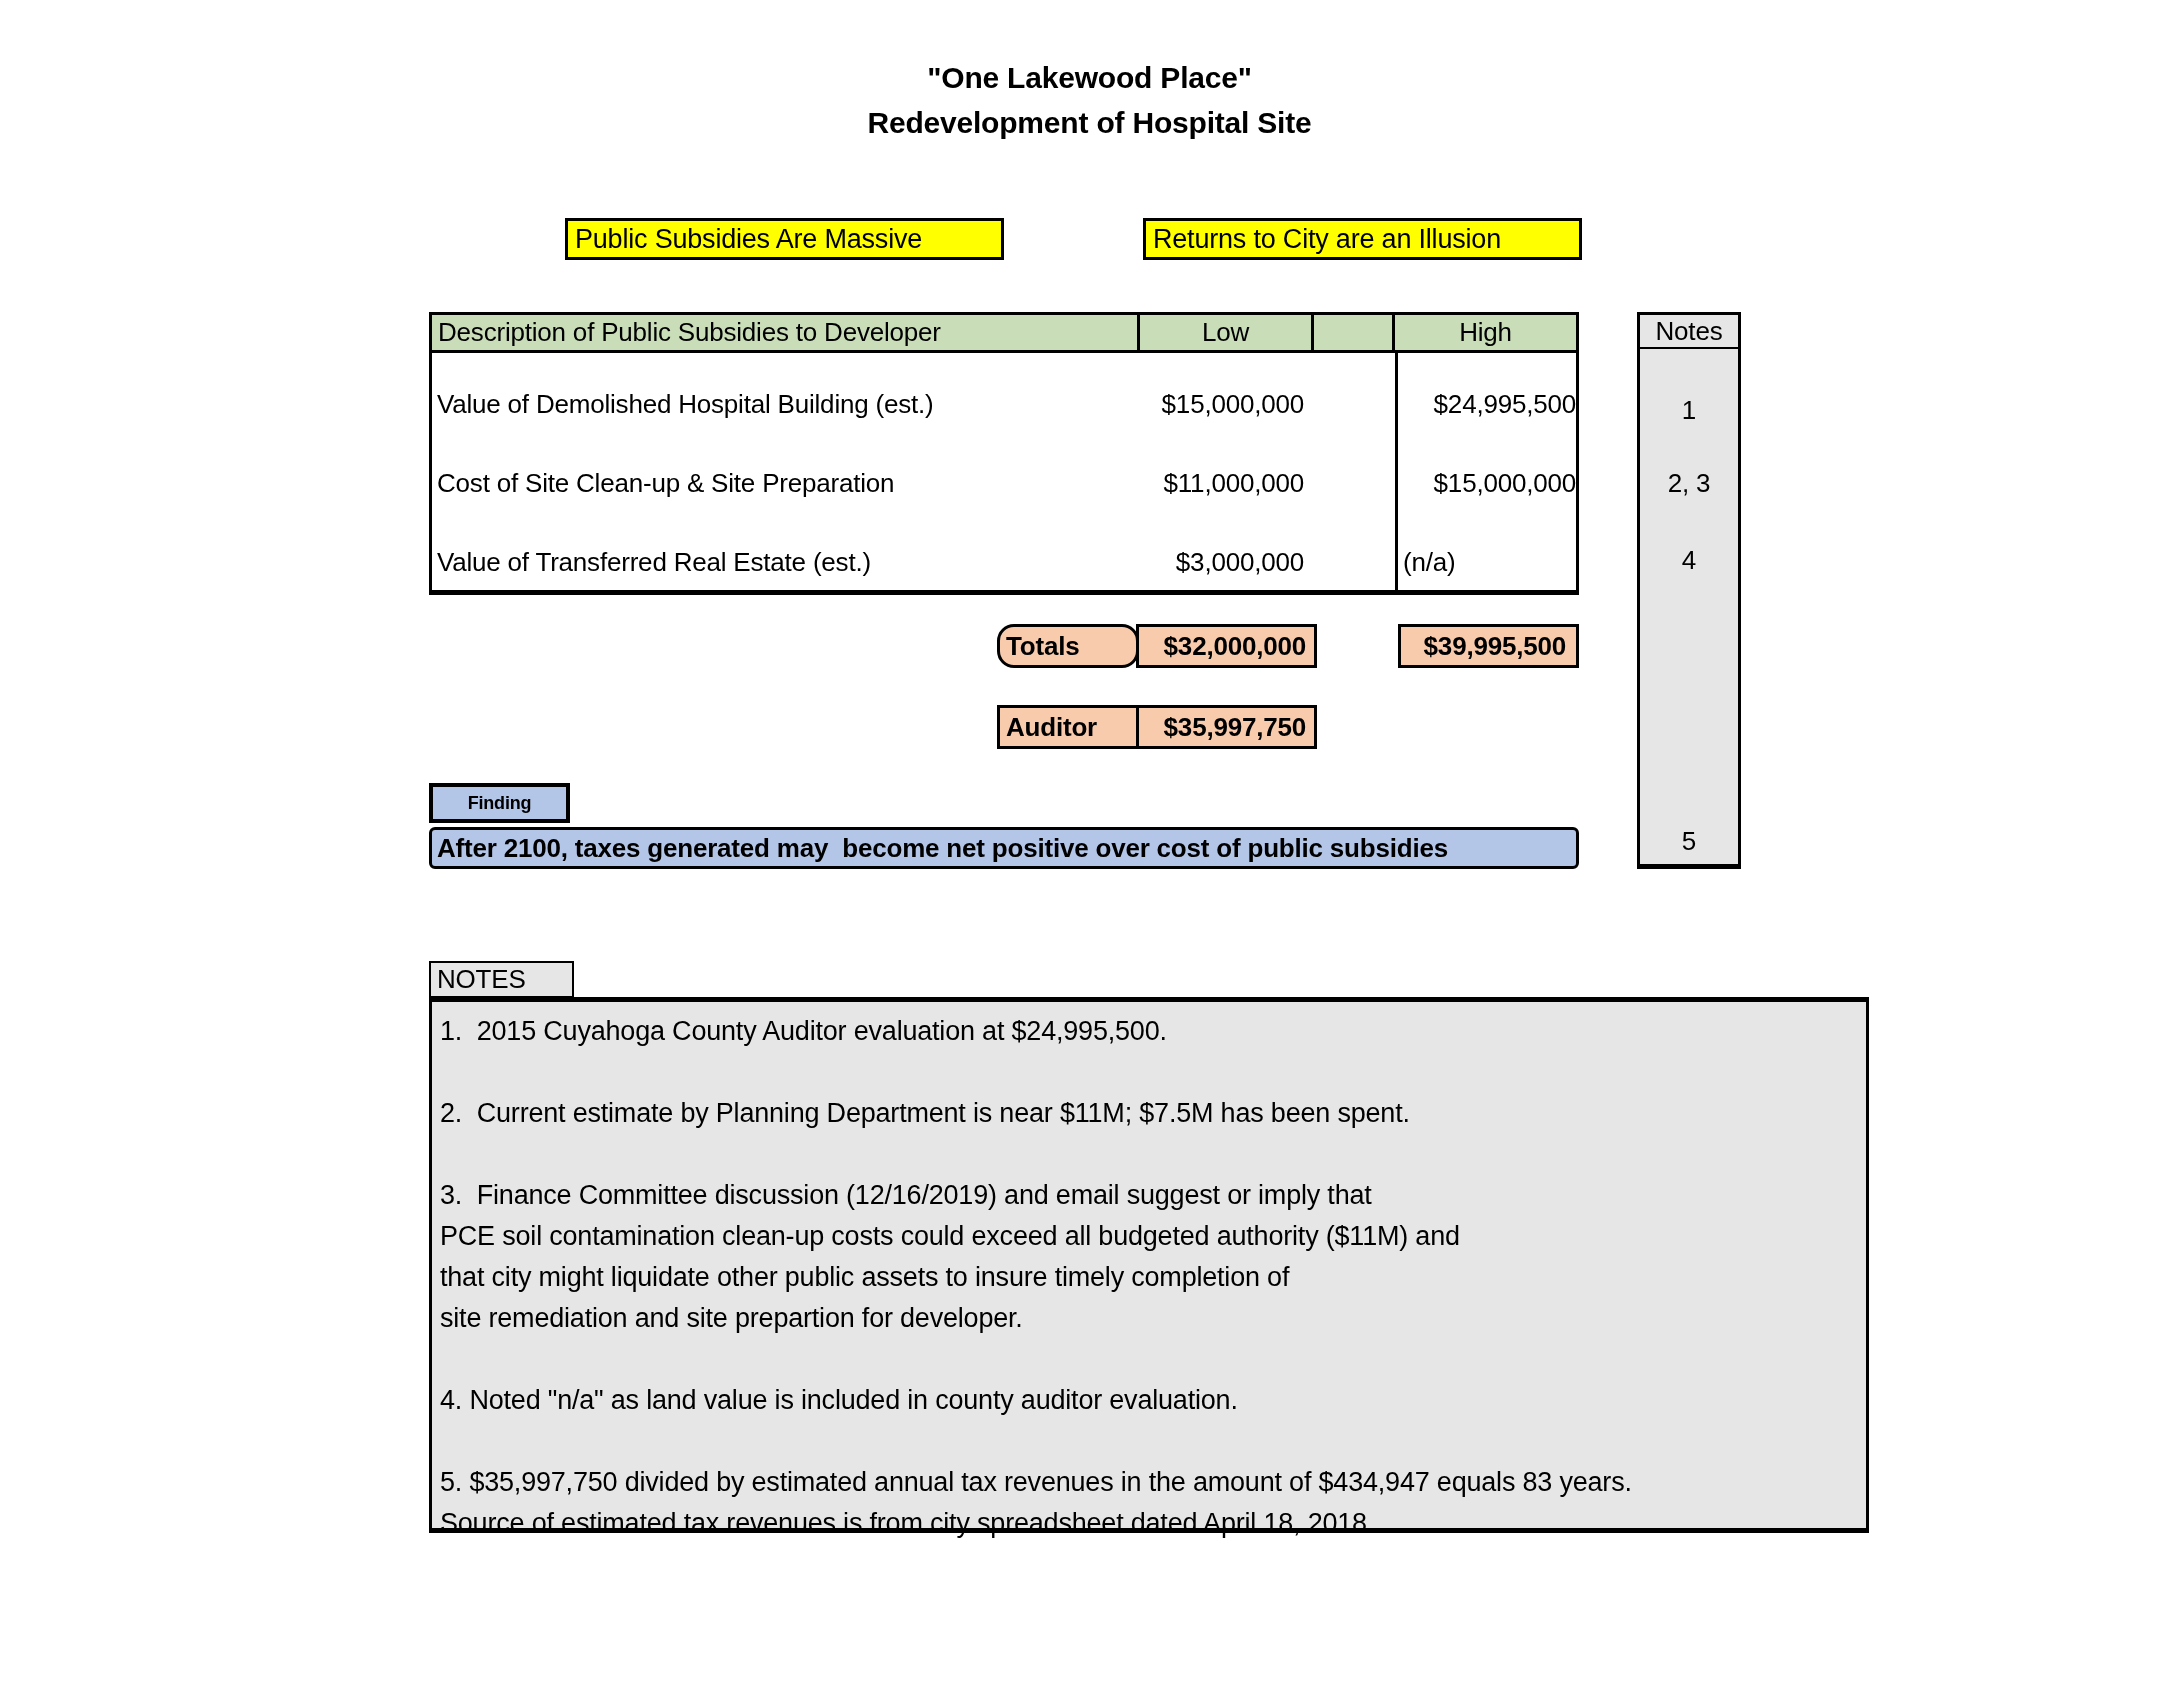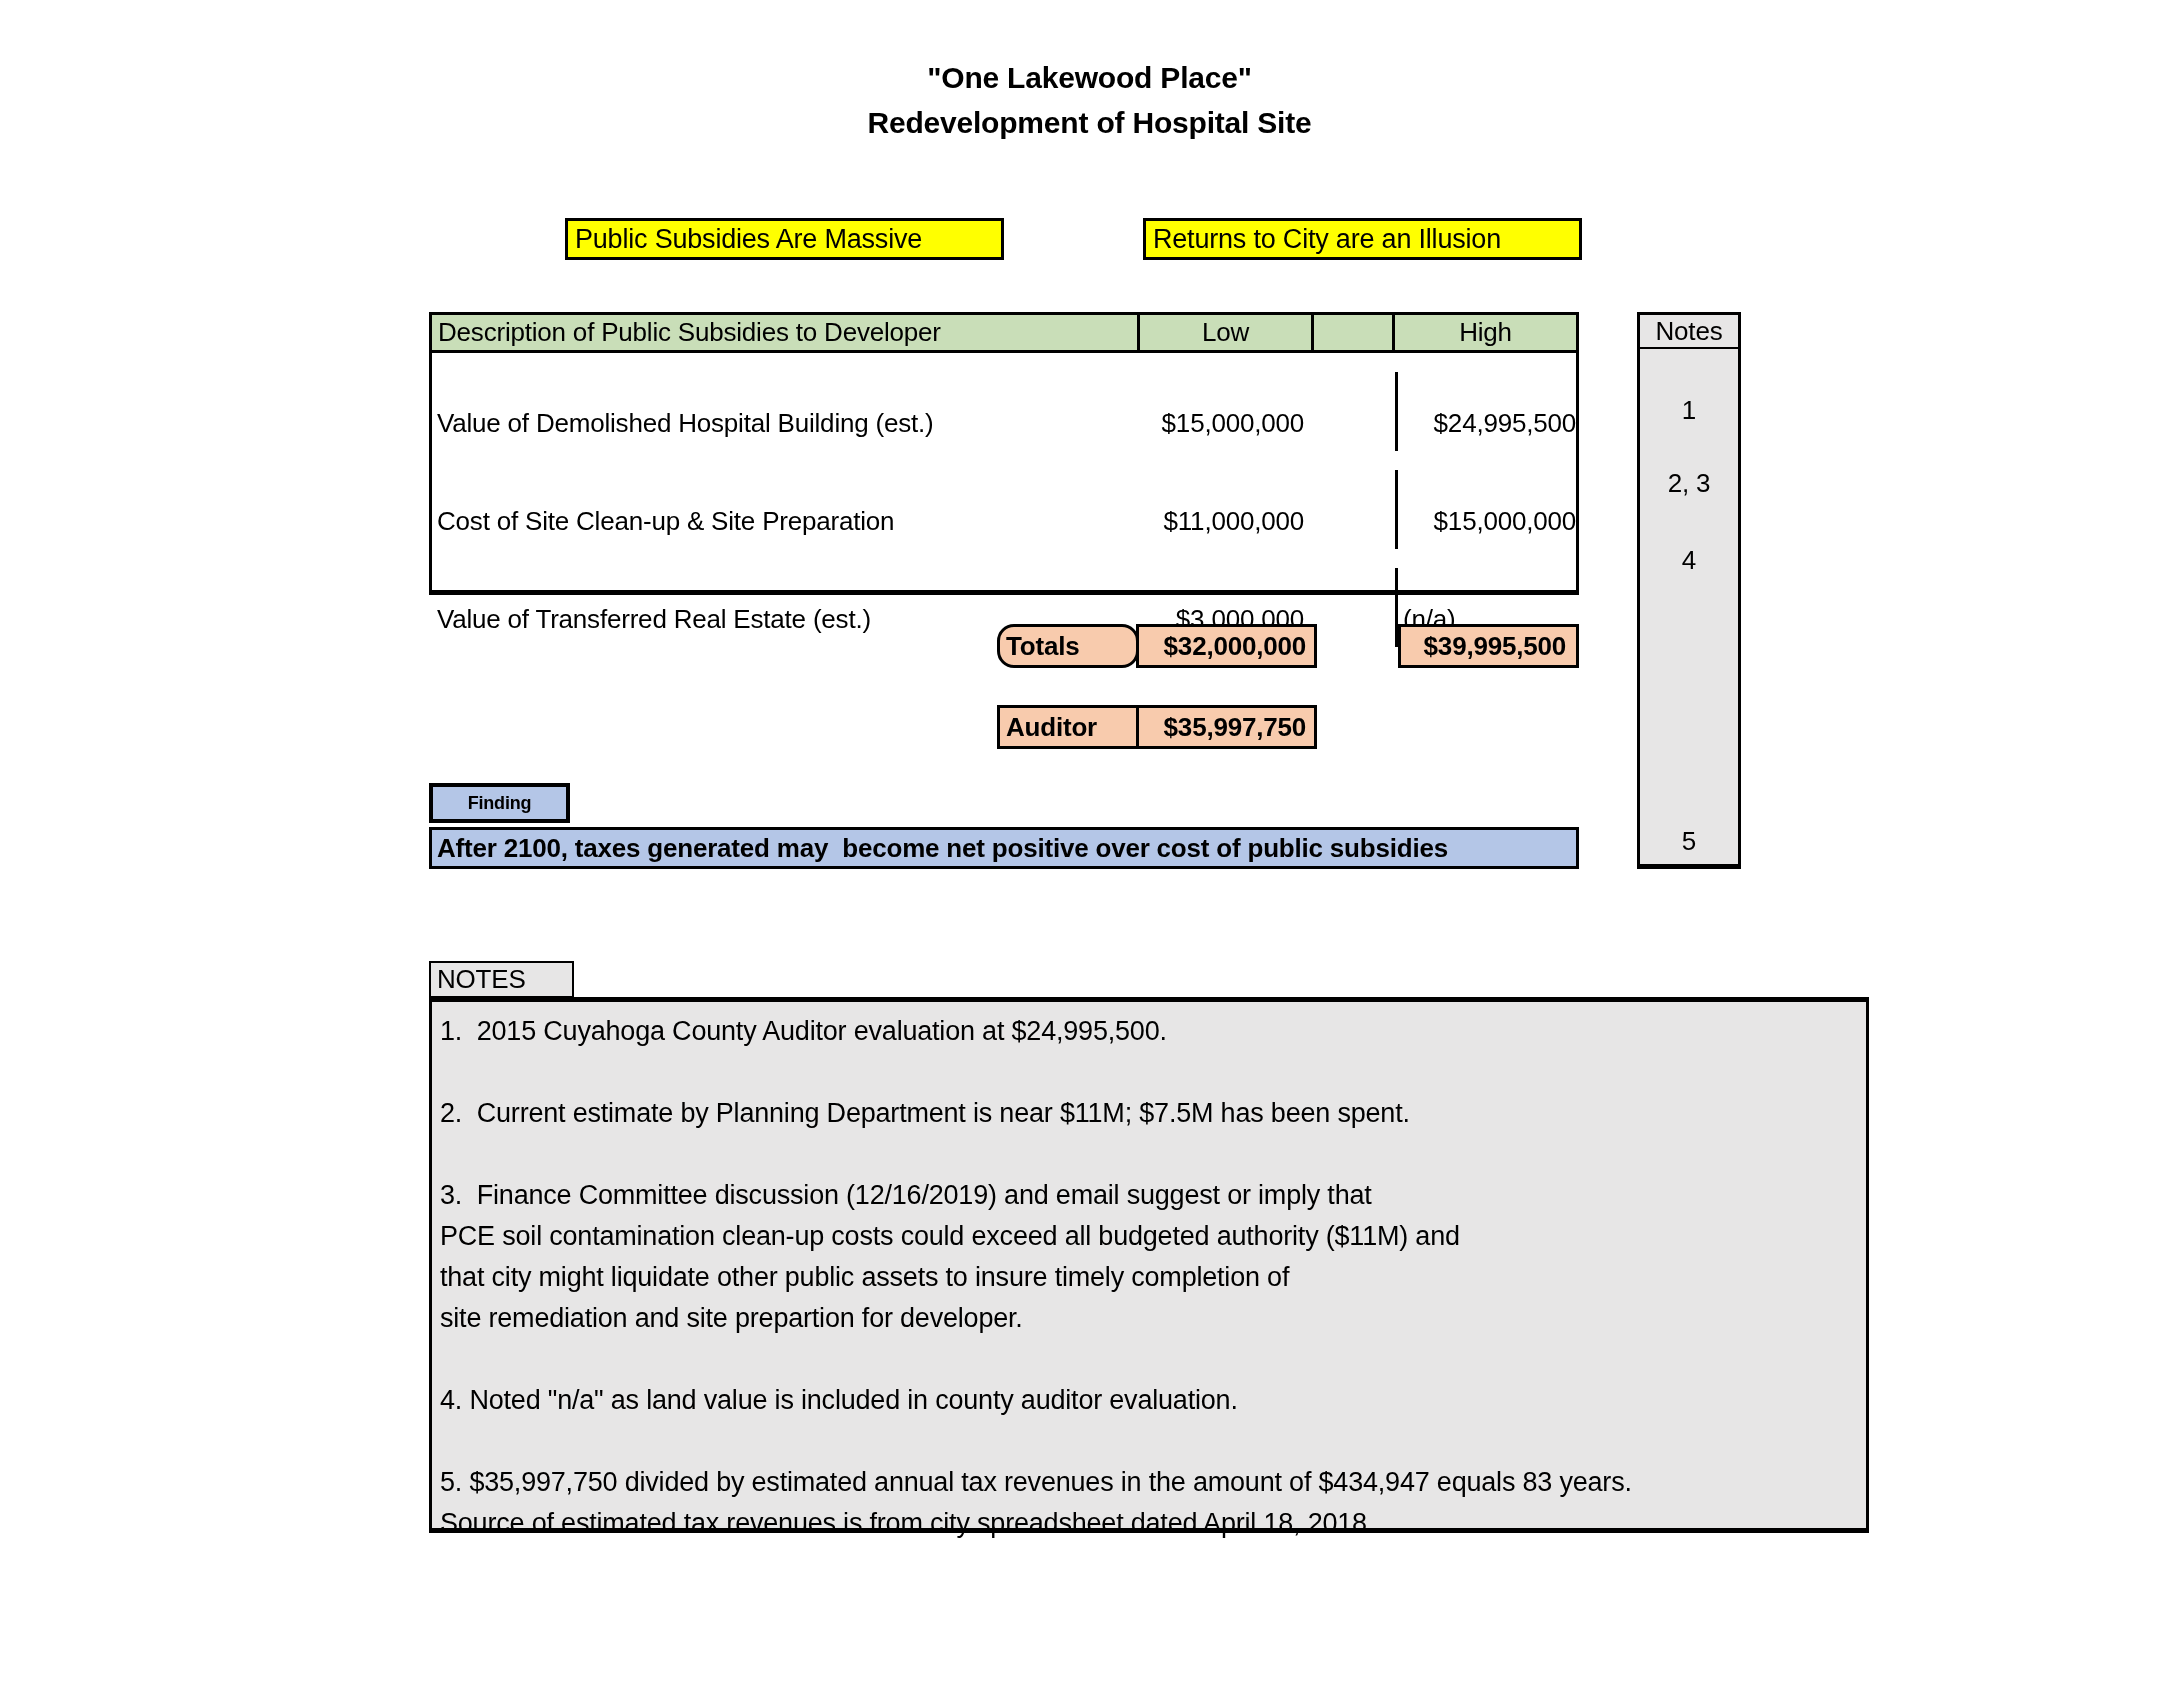--- a/index.html
+++ b/index.html
@@ -6,21 +6,21 @@
   .canvas {
     position: relative;
     width: 2179px;
     height: 1683px;
     background: #ffffff;
     color: #000000;
     font-family: "Liberation Sans", "DejaVu Sans", sans-serif;
     letter-spacing: -0.2px;
     overflow: hidden;
   }
-  .pre { white-space: pre-wrap; }
+  .pre { white-space: pre-wrap; border-radius: 6px; }
 
   
   .doc-title {
     position: absolute;
     top: 55px; left: 0; width: 2179px;
     text-align: center;
     font-weight: bold;
     font-size: 30px;
     line-height: 45px;
   }
@@ -65,21 +65,20 @@
   .th-gap  { width: 81px;  border-right: 3px solid #000; }
   .th-high { flex: 1; justify-content: center; }
 
   .tbody { position: relative; }
   .trow {
     display: flex;
     height: 79px;
     box-sizing: border-box;
     align-items: flex-end;
     font-size: 26px;
-    margin-top: 19px;
   }
   .td { box-sizing: border-box; padding-bottom: 12px; }
   .td-desc { width: 708px; padding-left: 5px; }
   .td-low  { width: 174px; text-align: right; padding-right: 10px; }
   .td-gap  { width: 81px; }
   .td-high { flex: 1; text-align: center; padding-right: 0; border-left: 3px solid #000; height: 100%; display: flex; align-items: flex-end; justify-content: flex-end; }
   .td-high.na { justify-content: flex-start; padding-left: 5px; }
 
   
   .notes-col-header {

